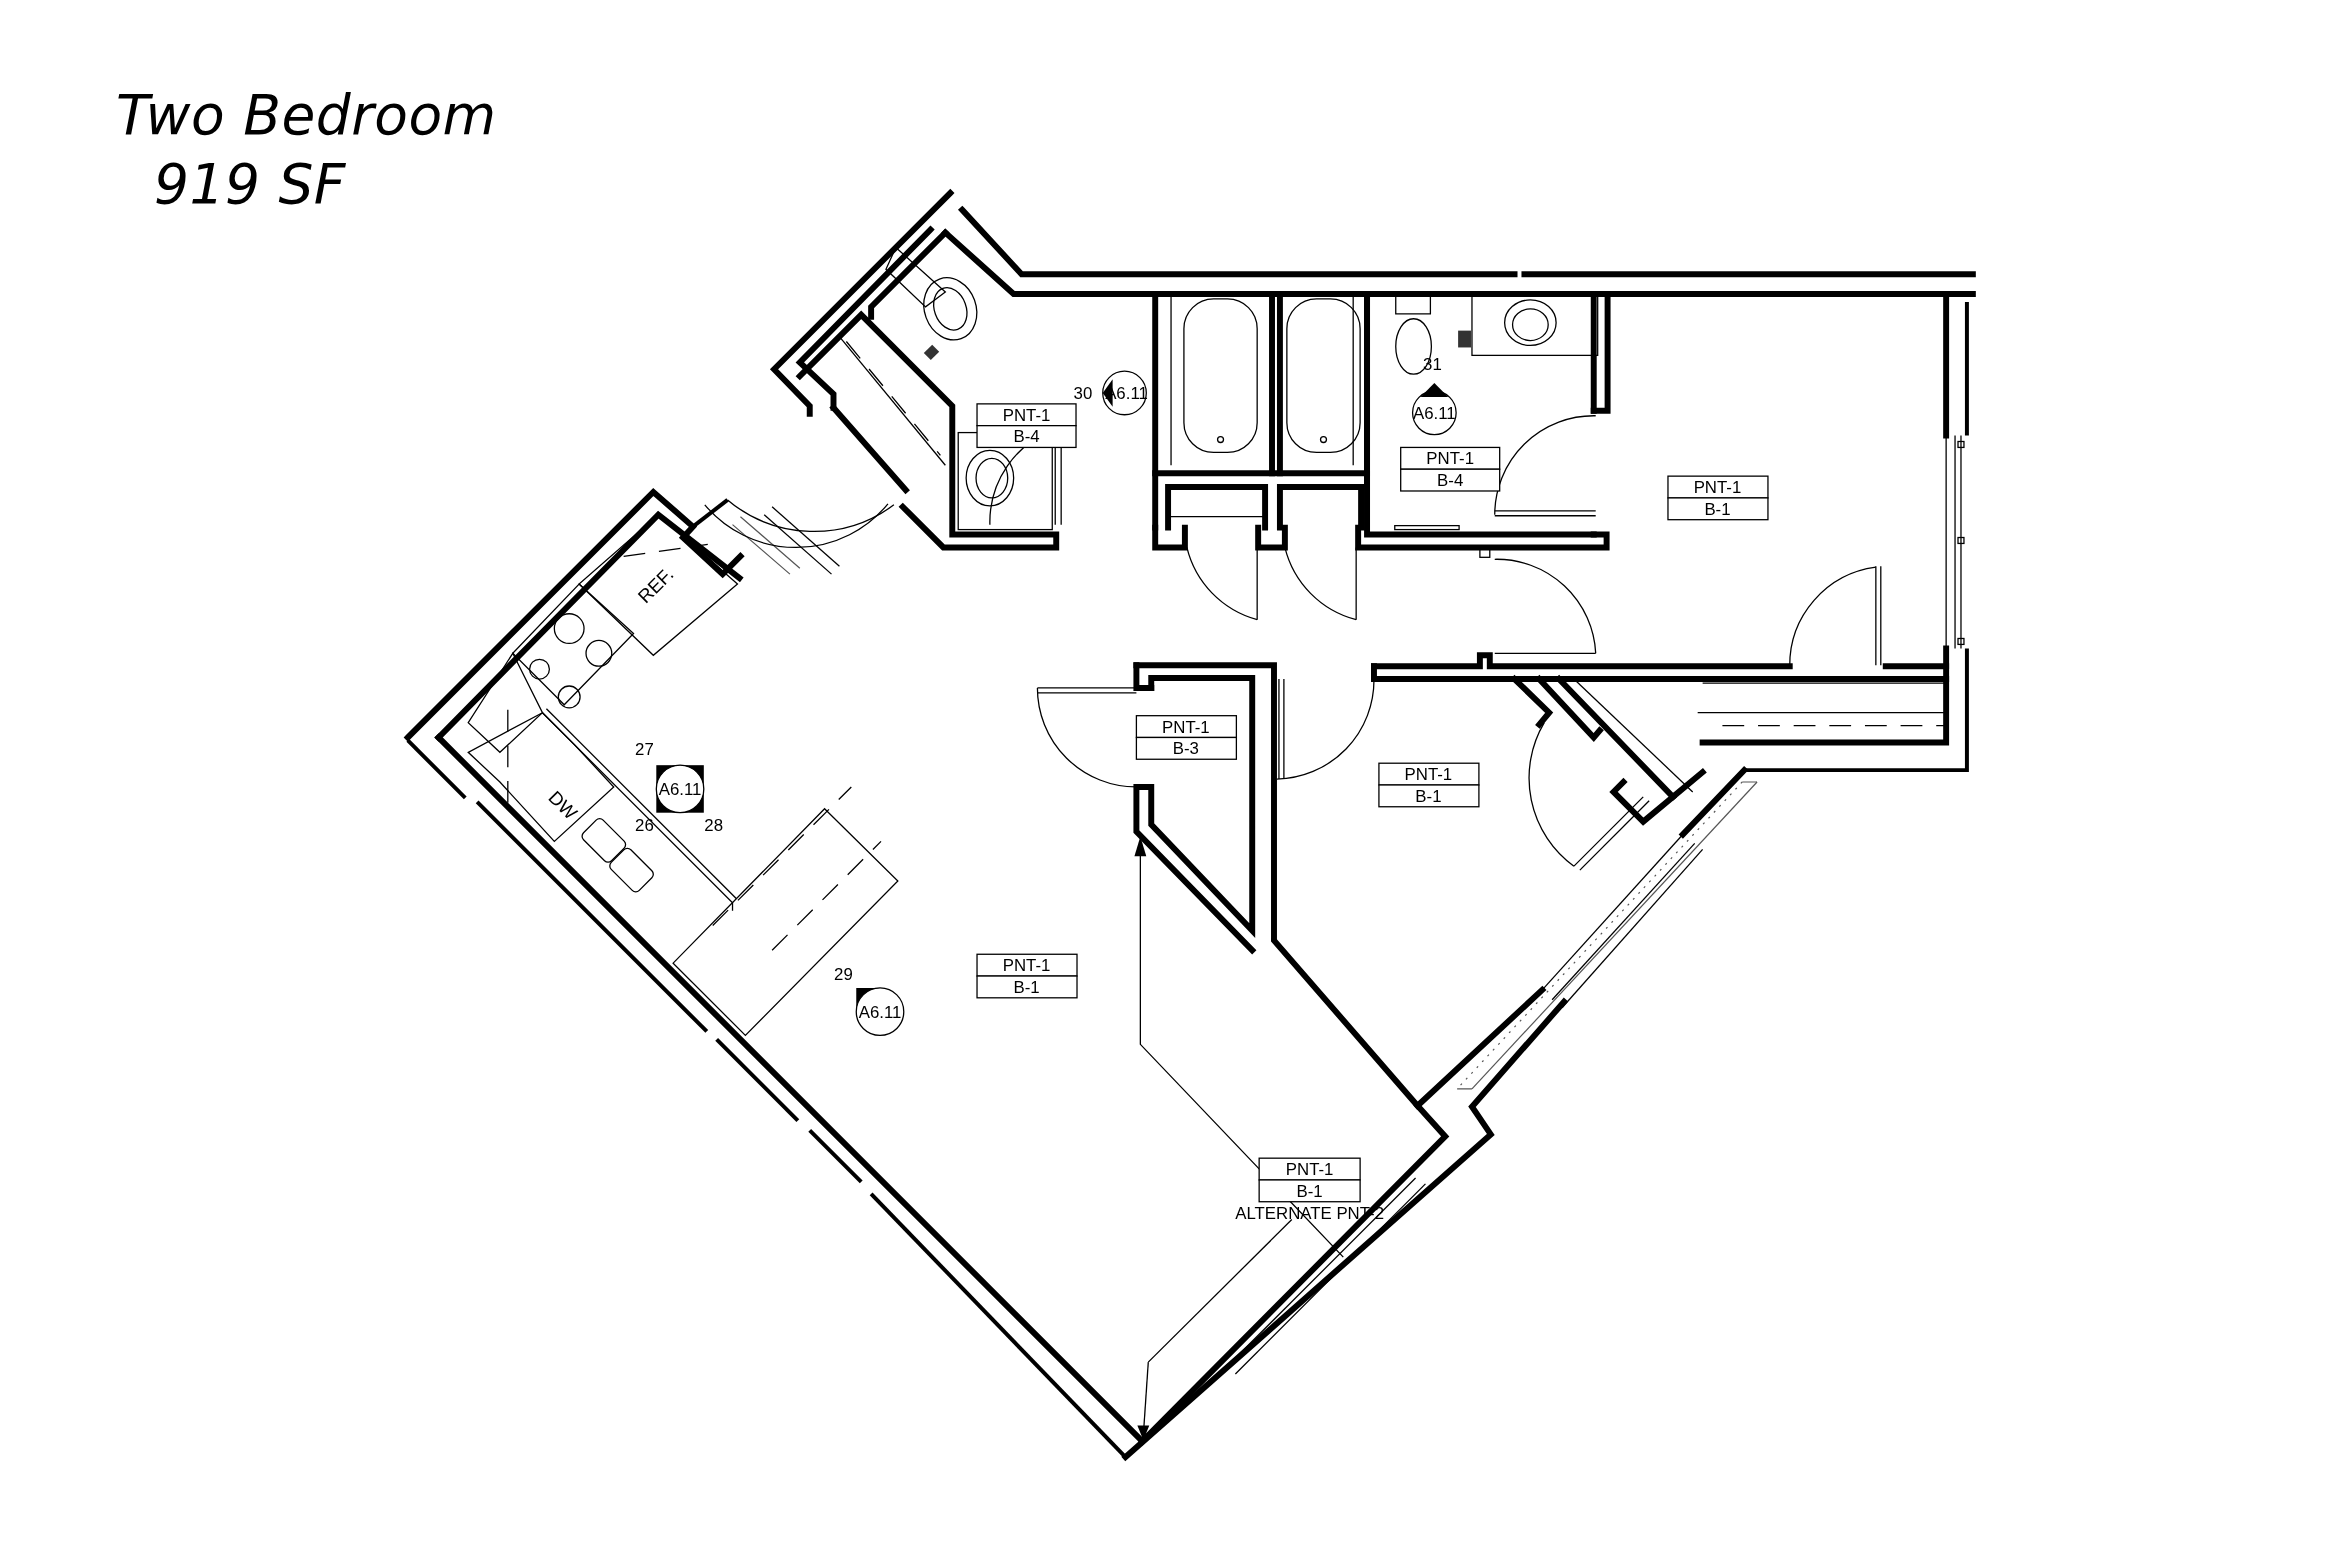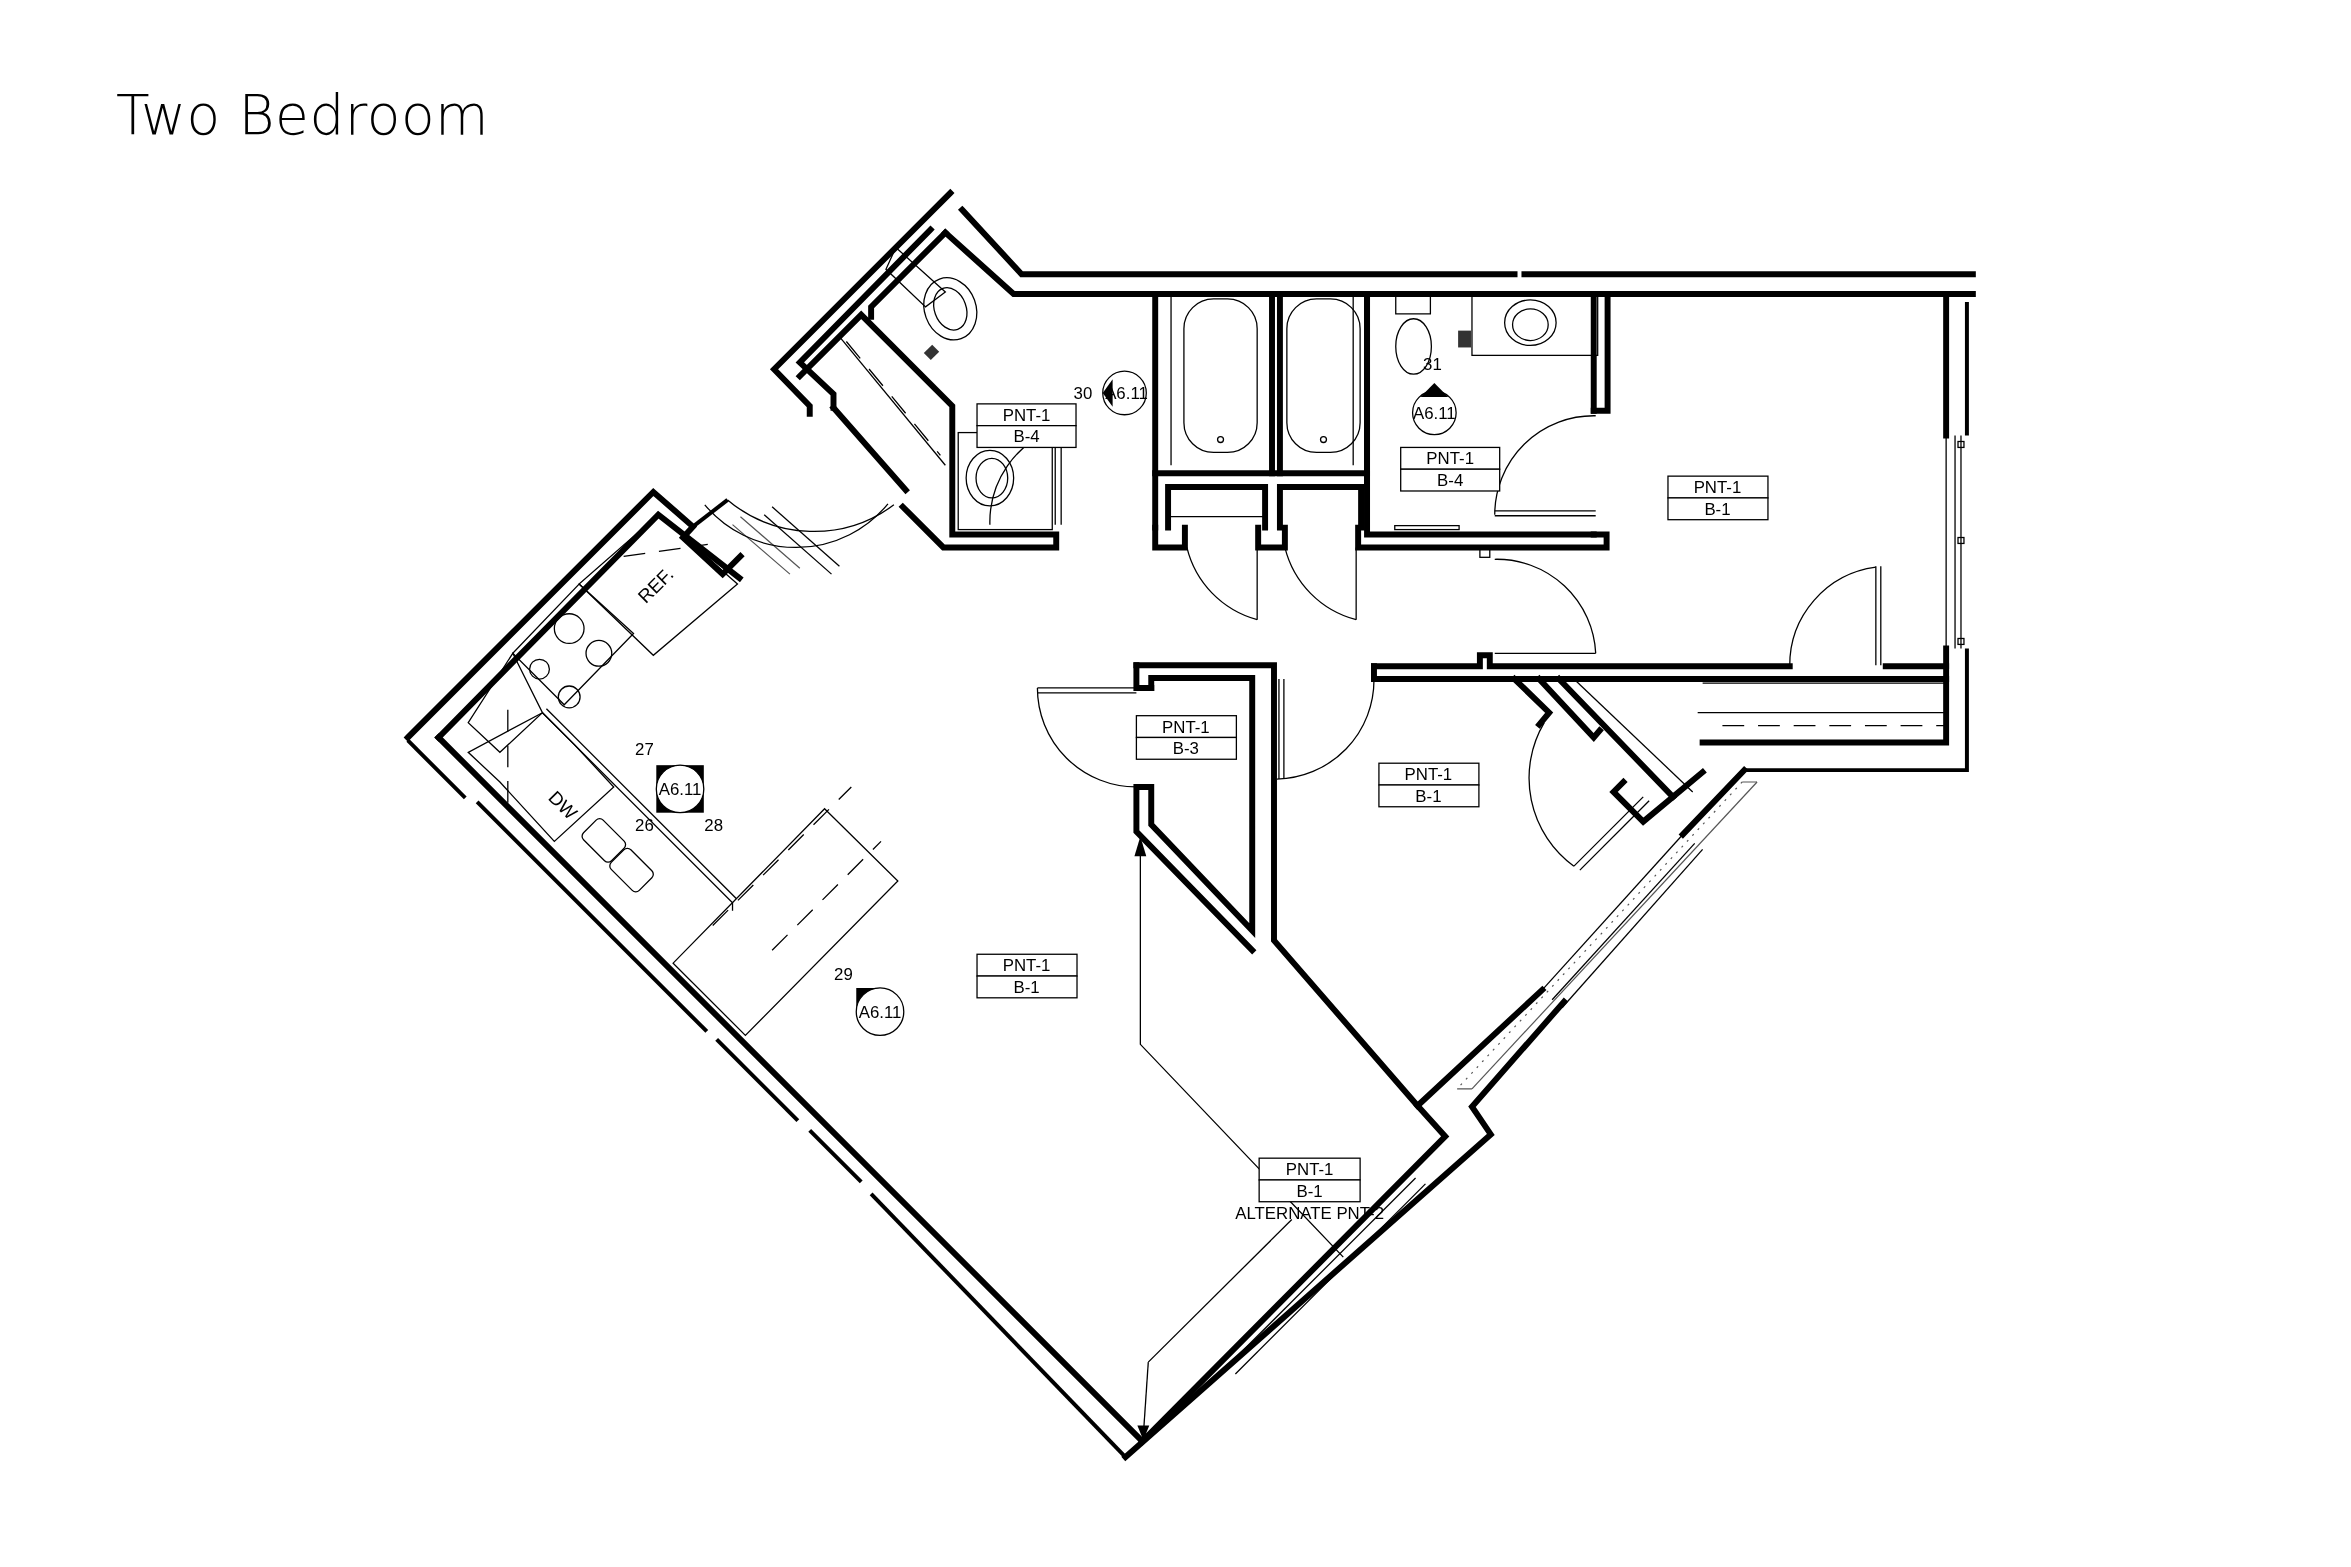--- a/index.html
+++ b/index.html
@@ -1,37 +1,38 @@
 <!DOCTYPE html>
 <html><head>
 <meta charset="utf-8">
 <style>
   html, body { margin: 0; padding: 0; background: #ffffff; }
   body { width: 2351px; height: 1567px; position: relative; overflow: hidden; font-family: "Liberation Sans", sans-serif; }
-  .title-block { position: absolute; left: 116px; top: 81px; color: #000; font-family: "DejaVu Sans", sans-serif; font-weight: 300; }
+  .title-block { position: absolute; left: 116px; top: 81px; color: #000; font-family: "DejaVu Sans", sans-serif; font-style: italic; font-weight: 300; }
   .title-line { font-size: 55px; line-height: 69px; letter-spacing: 0.5px; }
   .title-line.area { padding-left: 38px; }
   svg#plan { position: absolute; left: 0; top: 0; }
   .wall { fill: none; stroke: #000; stroke-width: 6; stroke-linejoin: miter; stroke-linecap: square; }
   .wall-thin { fill: none; stroke: #000; stroke-width: 4; stroke-linejoin: miter; }
   .line { fill: none; stroke: #000; stroke-width: 1.3; }
   .line-gray { fill: none; stroke: #555; stroke-width: 1.2; }
   .dash { fill: none; stroke: #000; stroke-width: 1.3; stroke-dasharray: 22 14; }
   .tag-text { font-family: "Liberation Sans", sans-serif; font-size: 17px; fill: #000; }
   .tag-box { fill: #fff; stroke: #000; stroke-width: 1.3; }
   .elev-text { font-family: "Liberation Sans", sans-serif; font-size: 17px; fill: #000; }
   .num-text { font-family: "Liberation Sans", sans-serif; font-size: 17px; fill: #000; }
   .appl-text { font-family: "Liberation Sans", sans-serif; font-size: 19px; fill: #000; }
   .alt-text { font-family: "Liberation Sans", sans-serif; font-size: 17px; fill: #000; }
 </style>
 </head>
 <body>
 
 <div class="title-block">
   <div class="title-line">Two Bedroom</div>
+  <div class="title-line area">919 SF</div>
 </div>
 
 <svg id="plan" width="2351" height="1567" viewBox="0 0 2375 1583" xmlns="http://www.w3.org/2000/svg">
 
   <g>
 
     <polyline class="wall" points="960,195 782,373 818,410 818,418"></polyline>
     <polyline class="wall" points="940,232 808,366 842,398 842,412"></polyline>
 
     <polyline class="wall" points="972,212 1032,277 1530,277"></polyline>

